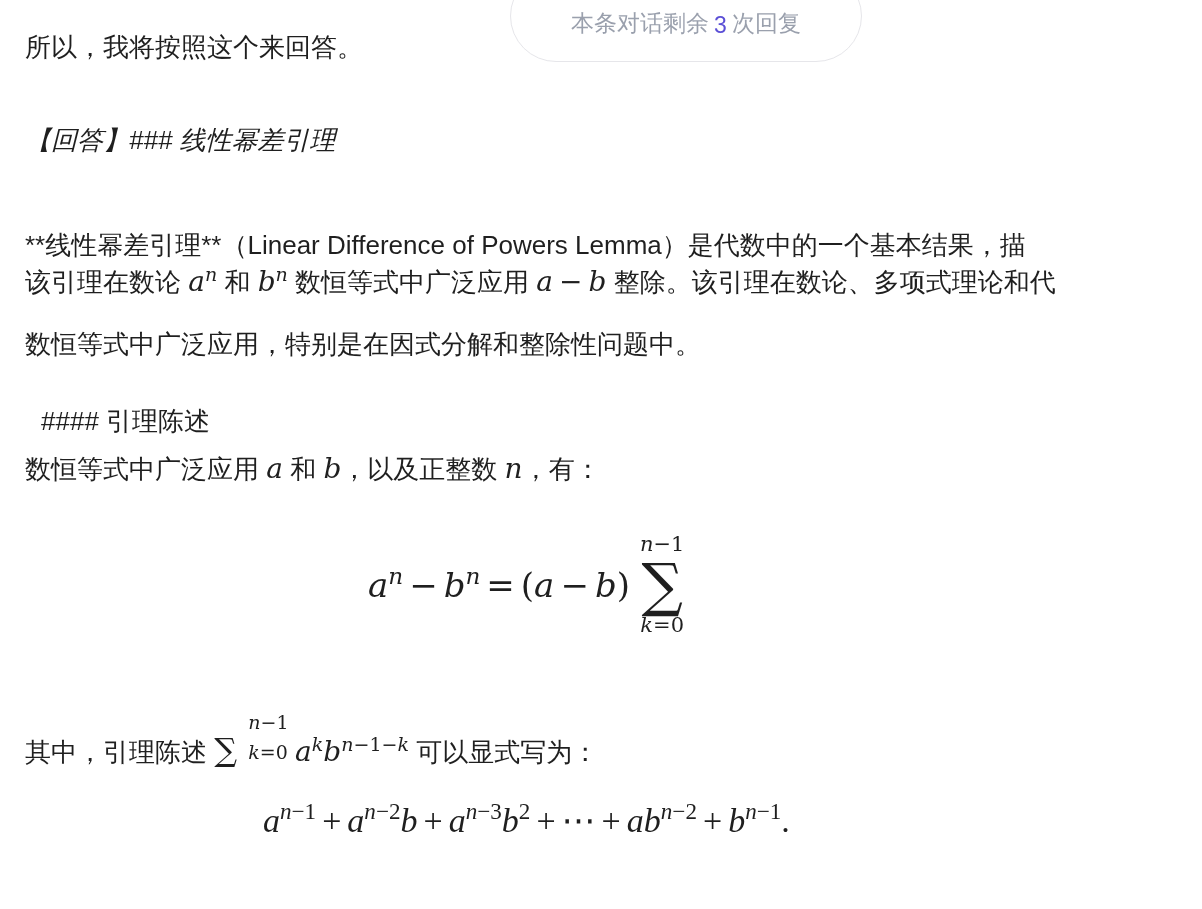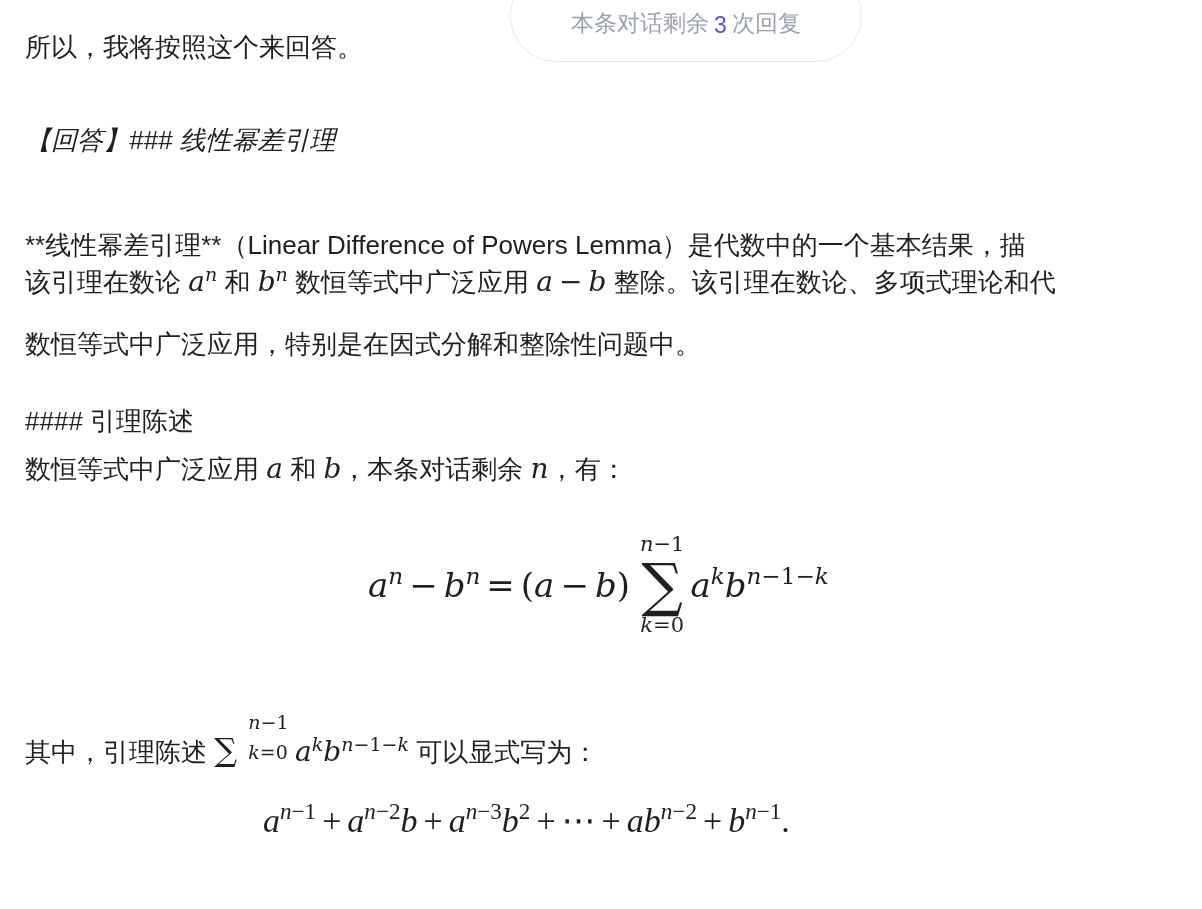--- a/index.html
+++ b/index.html
@@ -129,47 +129,46 @@
     <span class="math-inline mi">a<sup class="s">n</sup></span>
     <span>和</span>
     <span class="math-inline mi">b<sup class="s">n</sup></span>
     <span>数恒等式中广泛应用</span>
     <span class="math-inline mi">a<span class="op">−</span>b</span>
     <span>整除。该引理在数论、多项式理论和代</span>
   </div>
 
   <div class="line" style="top:305px;margin-top:16px;">数恒等式中广泛应用，特别是在因式分解和整除性问题中。</div>
 
-  <div class="line" style="top:398px;">#### 引理陈述</div>
+  <div class="line" style="top:398px;margin-left:16px;">#### 引理陈述</div>
 
   <div class="line" style="top:445px;">
     <span>数恒等式中广泛应用</span>
     <span class="math-inline mi">a</span>
     <span>和</span>
-    <span class="math-inline mi">b</span><span>，本条对话剩余</span>
+    <span class="math-inline mi">b</span><span>，以及正整数</span>
     <span class="math-inline mi">n</span><span>，有：</span>
   </div>
 
   <div class="line" style="top:727px;">
     <span>其中，引理陈述</span>
     <span class="math-inline mi inline-sum">
       <span class="sig">∑</span><span class="sup-lim">n<span class="up">−1</span></span><span class="sub-lim">k<span class="up">=0</span></span>
     </span><span class="math-inline mi">a<sup class="s">k</sup>b<sup class="s">n<span class="up">−1−</span>k</sup></span>
     <span>可以显式写为：</span>
   </div>
 </div>
 
 <div class="display-eq math mi">
   <span>a<sup class="s">n</sup></span><span class="op">−</span><span>b<sup class="s">n</sup></span><span class="op">=</span><span class="up">(</span>a<span class="op">−</span>b<span class="up">)</span>
   <span class="sum-block">
     <span class="lim">n<span class="up">−1</span></span>
     <span class="sigma">∑</span>
     <span class="lim">k<span class="up">=0</span></span>
   </span>
-  <span>a<sup class="s">k</sup>b<sup class="s">n<span class="up">−1−</span>k</sup></span>
 </div>
 
 <div class="expansion-eq math mi">
   a<sup class="s">n<span class="up">−1</span></sup><span class="op">+</span>a<sup class="s">n<span class="up">−2</span></sup>b<span class="op">+</span>a<sup class="s">n<span class="up">−3</span></sup>b<sup class="s"><span class="up">2</span></sup><span class="op">+</span><span class="up">⋯</span><span class="op">+</span>ab<sup class="s">n<span class="up">−2</span></sup><span class="op">+</span>b<sup class="s">n<span class="up">−1</span></sup><span class="up">.</span>
 </div>
 
 <div class="remaining-pill">
   <span>本条对话剩余</span>
   <span class="count">3</span>
   <span>次回复</span>

